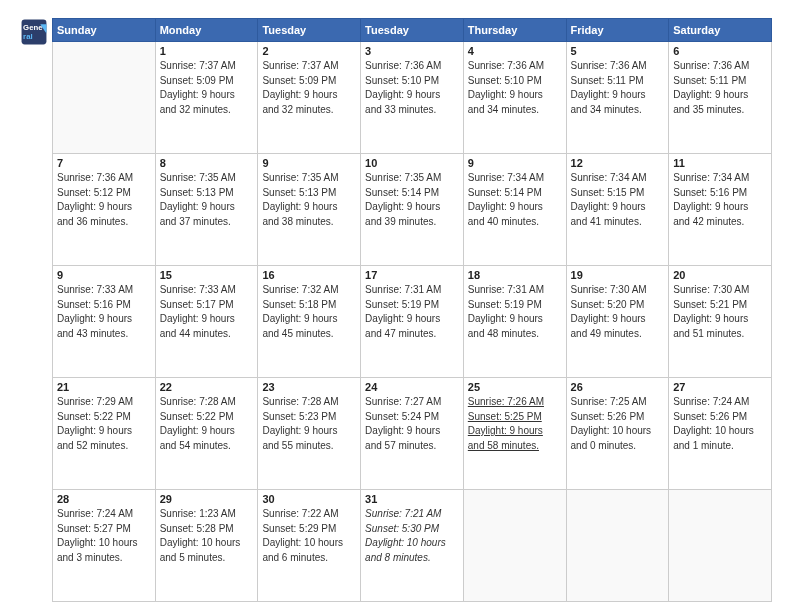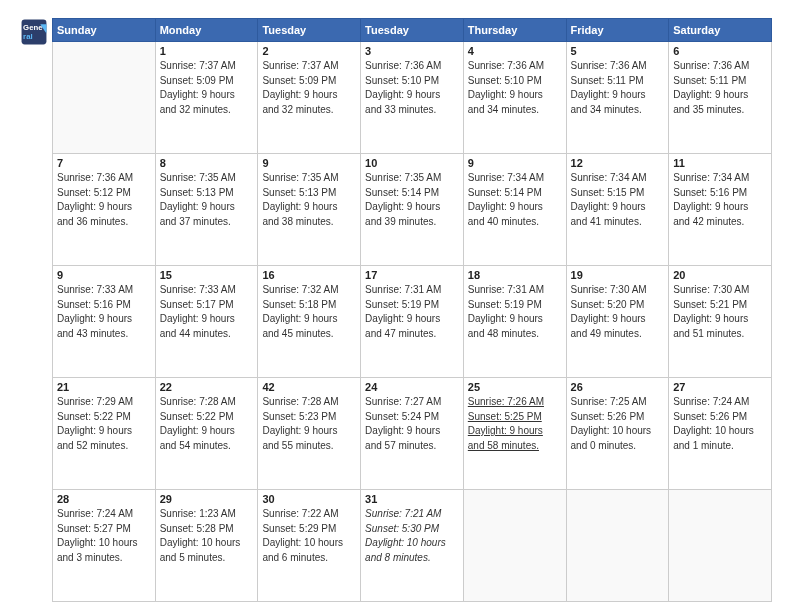--- a/index.html
+++ b/index.html
@@ -286,21 +286,21 @@
 and 52 minutes.</div>
           </td>
           <td>
             <span class="day-num">22</span>
             <div class="day-info" style="white-space: pre-line;">Sunrise: 7:28 AM
 Sunset: 5:22 PM
 Daylight: 9 hours
 and 54 minutes.</div>
           </td>
           <td>
-            <span class="day-num">42</span>
+            <span class="day-num">23</span>
             <div class="day-info" style="white-space: pre-line;">Sunrise: 7:28 AM
 Sunset: 5:23 PM
 Daylight: 9 hours
 and 55 minutes.</div>
           </td>
           <td>
             <span class="day-num">24</span>
             <div class="day-info" style="white-space: pre-line;">Sunrise: 7:27 AM
 Sunset: 5:24 PM
 Daylight: 9 hours

